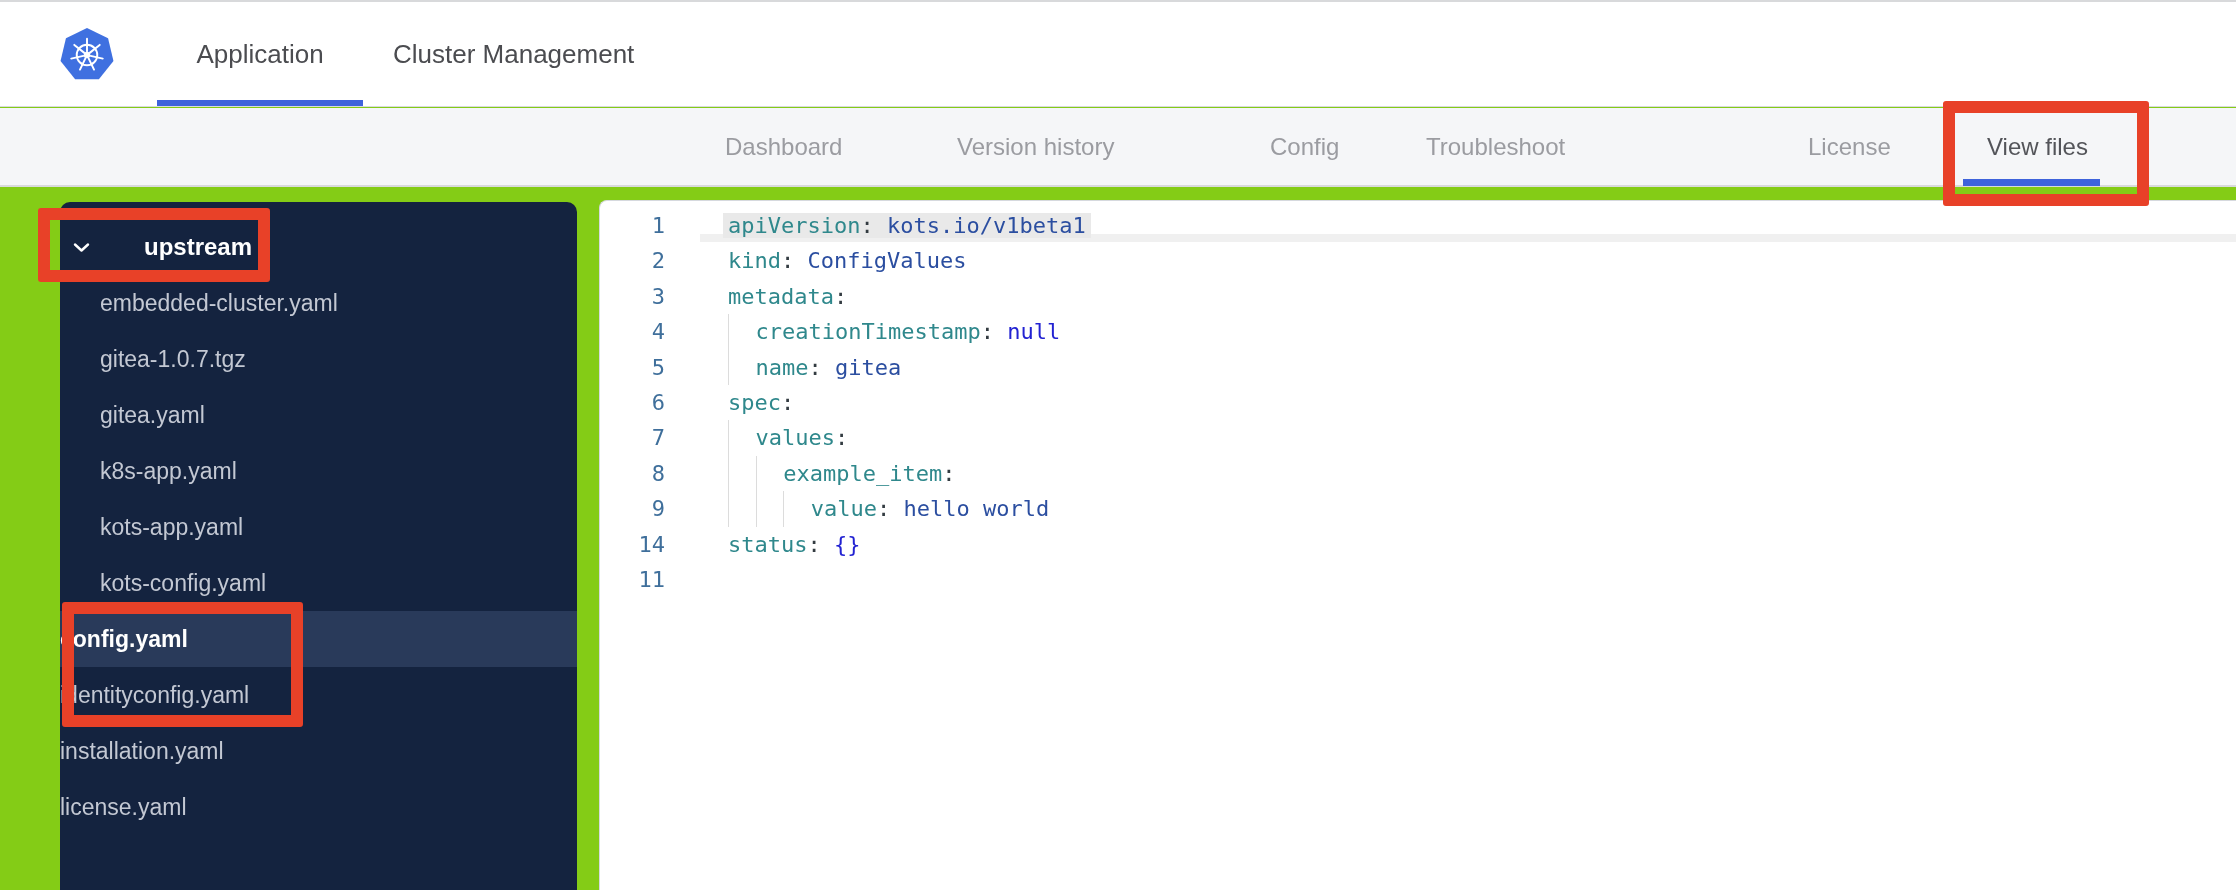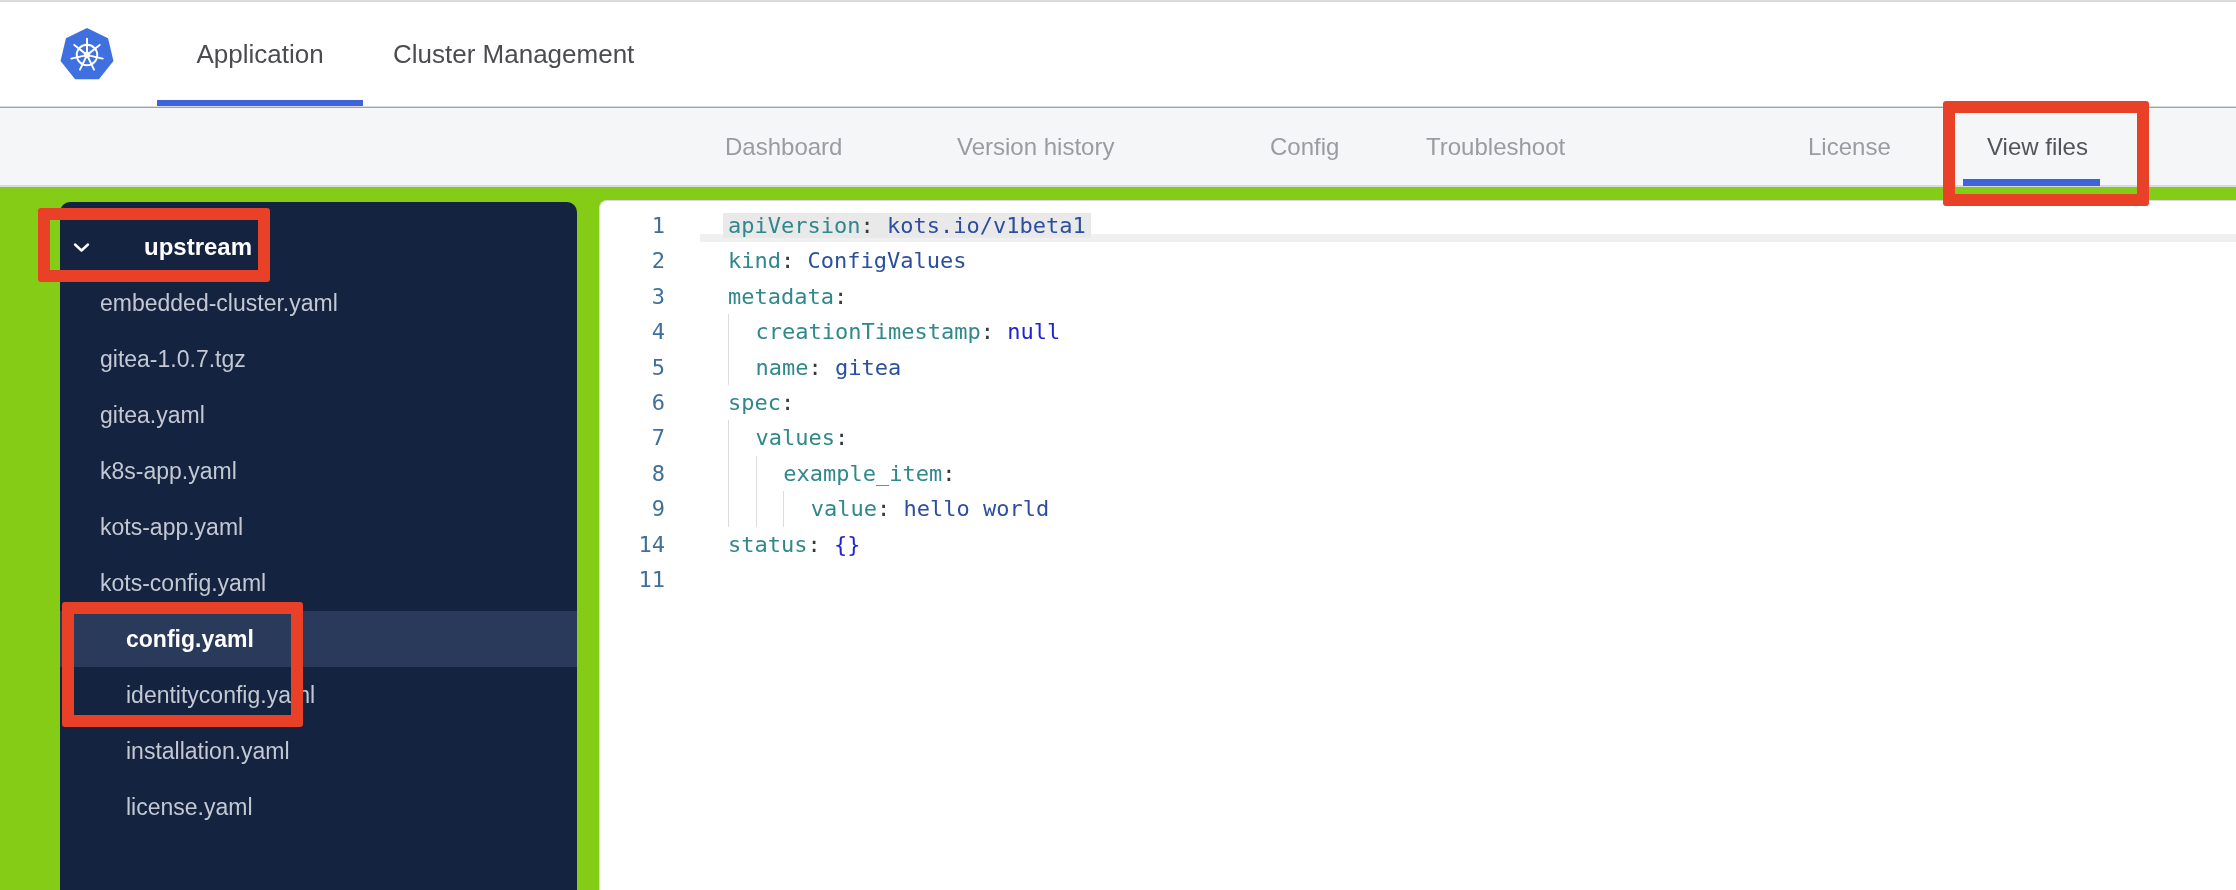--- a/index.html
+++ b/index.html
@@ -36,21 +36,21 @@
   
   .sidebar{position:absolute;left:60px;top:202px;width:517px;bottom:0;background:#14233f;
            border-radius:10px 10px 0 0;padding-top:17px;box-sizing:border-box;overflow:hidden;}
   .tree-row{height:56px;display:flex;align-items:center;font-size:23px;color:#c3c8d3;
             cursor:pointer;white-space:nowrap;}
   .tree-row.folder{font-weight:bold;color:#fff;font-size:24px;gap:43px;}
   .tree-row.selected{background:#293a5a;color:#fff;font-weight:bold;}
   .pl0{padding-left:13px;}
   .pl1f{padding-left:32px;}
   .pl1{padding-left:40px;}
-  .pl2{padding-left:66px;}
+  .pl2{}
   .chev{margin-right:11px;flex:none;}
 
   
   .editor{position:absolute;left:599px;top:200px;right:0;bottom:0;background:#fff;
           border:1px solid #d6d9de;border-right:none;border-bottom:none;
           border-radius:8px 0 0 0;box-sizing:border-box;overflow:hidden;
           font-family:"DejaVu Sans Mono",monospace;font-size:22px;line-height:35.4px;
           padding-top:7px;}
   .stripe{position:absolute;top:33px;left:100px;right:0;height:8px;background:#f0f0f0;z-index:0;}
   .line{display:flex;height:35.4px;position:relative;z-index:1;}

